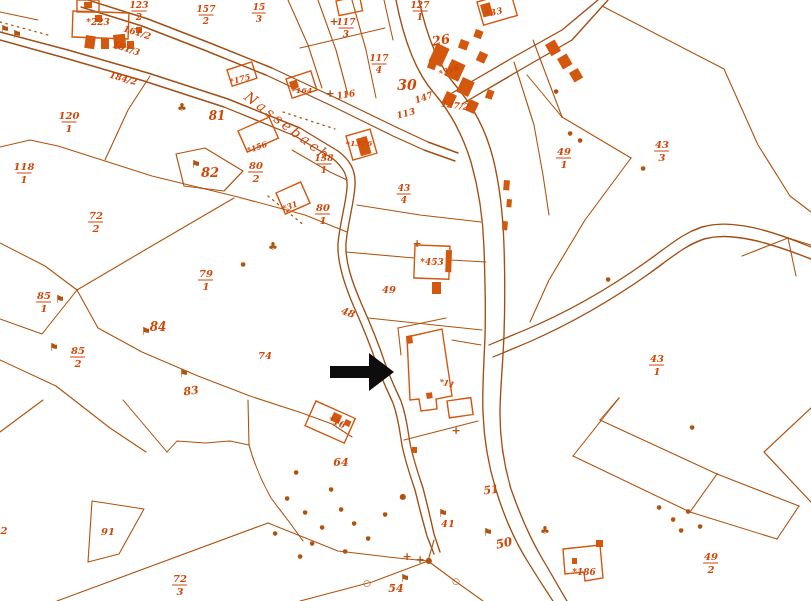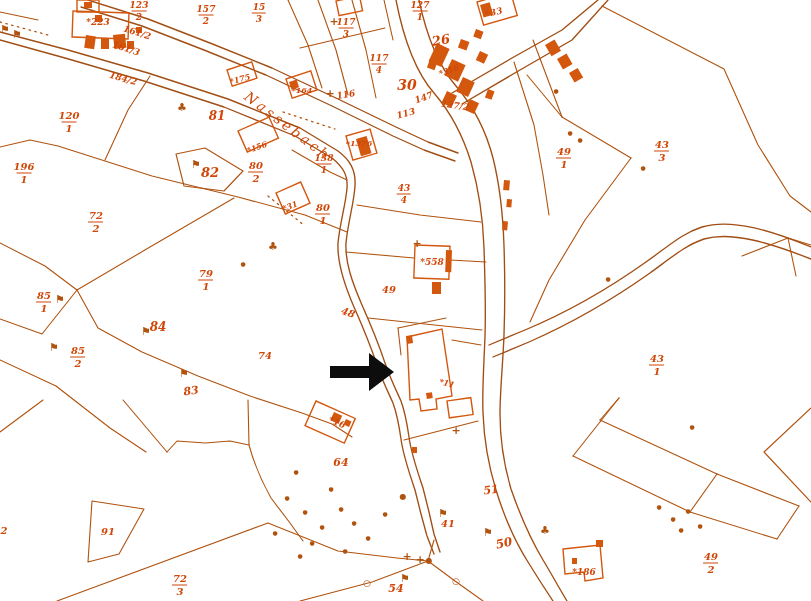--- a/index.html
+++ b/index.html
@@ -186,21 +186,21 @@
       </div>
       <div class="lbl frac" style="left: 379px; top: 64px; font-size: 9px; position: absolute; transform: translate(-50%, -50%) rotate(0deg);">
         <div class="num">117</div>
         <div class="den">4</div>
       </div>
       <div class="lbl frac" style="left: 69px; top: 122px; font-size: 10px; position: absolute; transform: translate(-50%, -50%) rotate(0deg);">
         <div class="num">120</div>
         <div class="den">1</div>
       </div>
       <div class="lbl frac" style="left: 24px; top: 173px; font-size: 10px; position: absolute; transform: translate(-50%, -50%) rotate(0deg);">
-        <div class="num">196</div>
+        <div class="num">118</div>
         <div class="den">1</div>
       </div>
       <div class="lbl frac" style="left: 324px; top: 164px; font-size: 9px; position: absolute; transform: translate(-50%, -50%) rotate(0deg);">
         <div class="num">138</div>
         <div class="den">1</div>
       </div>
       <div class="lbl frac" style="left: 404px; top: 194px; font-size: 9px; position: absolute; transform: translate(-50%, -50%) rotate(0deg);">
         <div class="num">43</div>
         <div class="den">4</div>
       </div>
@@ -272,21 +272,21 @@
       <div class="lbl plain" style="left: 108px; top: 532px; font-size: 10px; position: absolute; transform: translate(-50%, -50%) rotate(0deg);">91</div>
       <div class="lbl plain" style="left: 4px; top: 531px; font-size: 10px; position: absolute; transform: translate(-50%, -50%) rotate(0deg);">2</div>
       <div class="lbl building" style="left: 98px; top: 22px; font-size: 9px; position: absolute; transform: translate(-50%, -50%) rotate(0deg);">*223</div>
       <div class="lbl building" style="left: 240px; top: 79px; font-size: 8px; position: absolute; transform: translate(-50%, -50%) rotate(-15deg);">*175</div>
       <div class="lbl building" style="left: 257px; top: 147px; font-size: 8px; position: absolute; transform: translate(-50%, -50%) rotate(-20deg);">*156</div>
       <div class="lbl building" style="left: 302px; top: 90px; font-size: 8px; position: absolute; transform: translate(-50%, -50%) rotate(0deg);">*164</div>
       <div class="lbl building" style="left: 290px; top: 206px; font-size: 8px; position: absolute; transform: translate(-50%, -50%) rotate(-20deg);">*31</div>
       <div class="lbl building" style="left: 359px; top: 143px; font-size: 8px; position: absolute; transform: translate(-50%, -50%) rotate(0deg);">*1376</div>
       <div class="lbl building" style="left: 449px; top: 70px; font-size: 8px; position: absolute; transform: translate(-50%, -50%) rotate(-20deg);">*316</div>
       <div class="lbl building" style="left: 494px; top: 13px; font-size: 9px; position: absolute; transform: translate(-50%, -50%) rotate(-14deg);">*33</div>
-      <div class="lbl building" style="left: 432px; top: 262px; font-size: 9px; position: absolute; transform: translate(-50%, -50%) rotate(0deg);">*558</div>
+      <div class="lbl building" style="left: 432px; top: 262px; font-size: 9px; position: absolute; transform: translate(-50%, -50%) rotate(0deg);">*453</div>
       <div class="lbl building" style="left: 447px; top: 383px; font-size: 8px; position: absolute; transform: translate(-50%, -50%) rotate(15deg);">*11</div>
       <div class="lbl building" style="left: 337px; top: 423px; font-size: 9px; position: absolute; transform: translate(-50%, -50%) rotate(22deg);">*16</div>
       <div class="lbl building" style="left: 584px; top: 572px; font-size: 9px; position: absolute; transform: translate(-50%, -50%) rotate(0deg);">*186</div>
       <div class="lbl stream" style="left: 288px; top: 126px; font-size: 14px; position: absolute; transform: translate(-50%, -50%) rotate(37deg);">Nassebach</div>
     </div>
   <div id="marker-layer">
       <span class="marker m-flag" style="left: 60px; top: 299px;">⚑</span>
       <span class="marker m-flag" style="left: 146px; top: 331px;">⚑</span>
       <span class="marker m-flag" style="left: 54px; top: 347px;">⚑</span>
       <span class="marker m-flag" style="left: 184px; top: 373px;">⚑</span>

